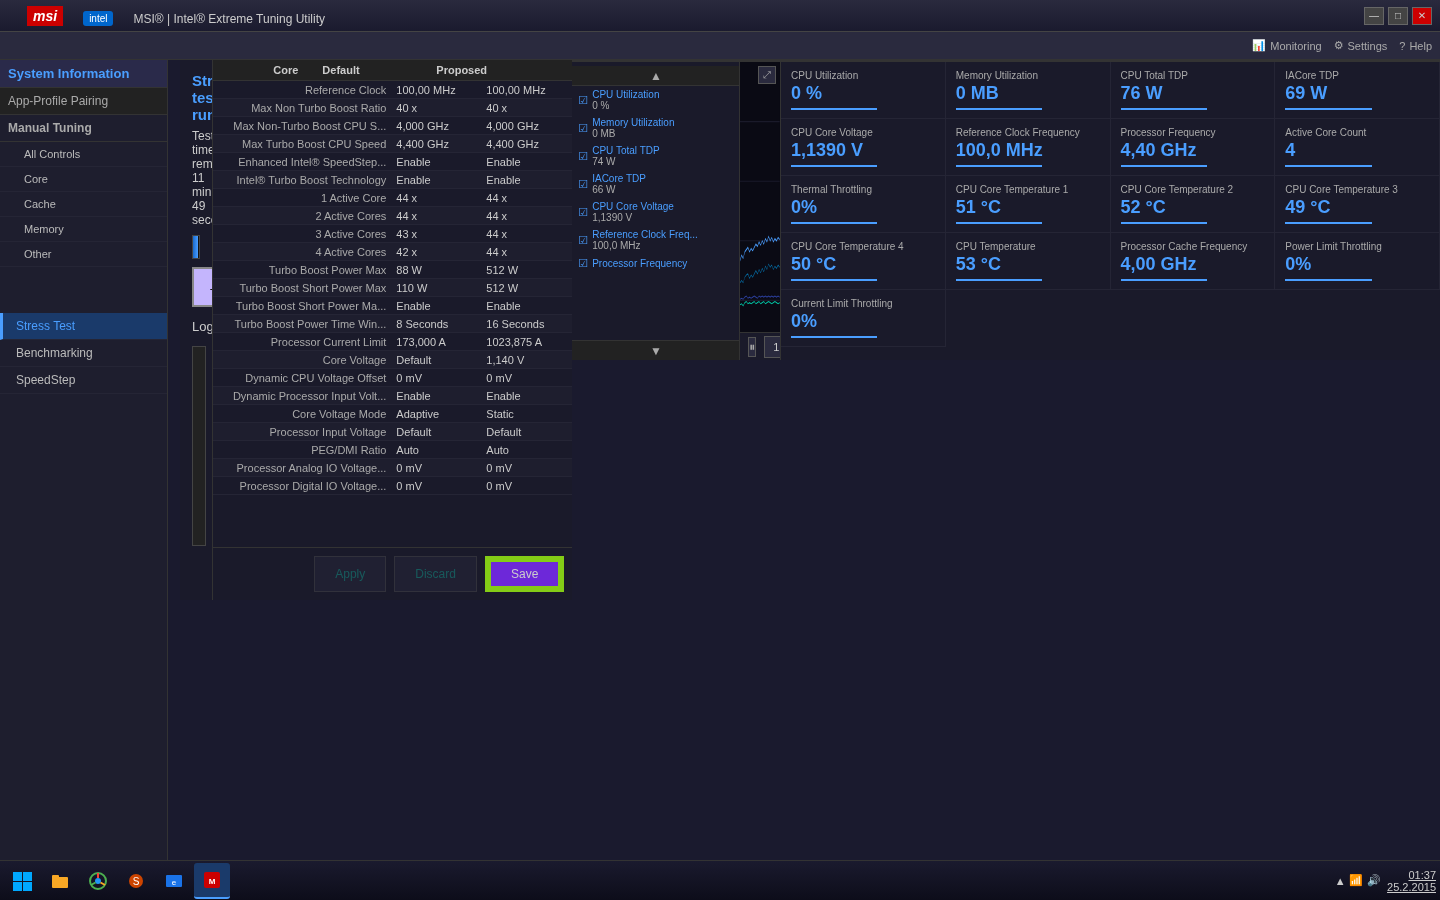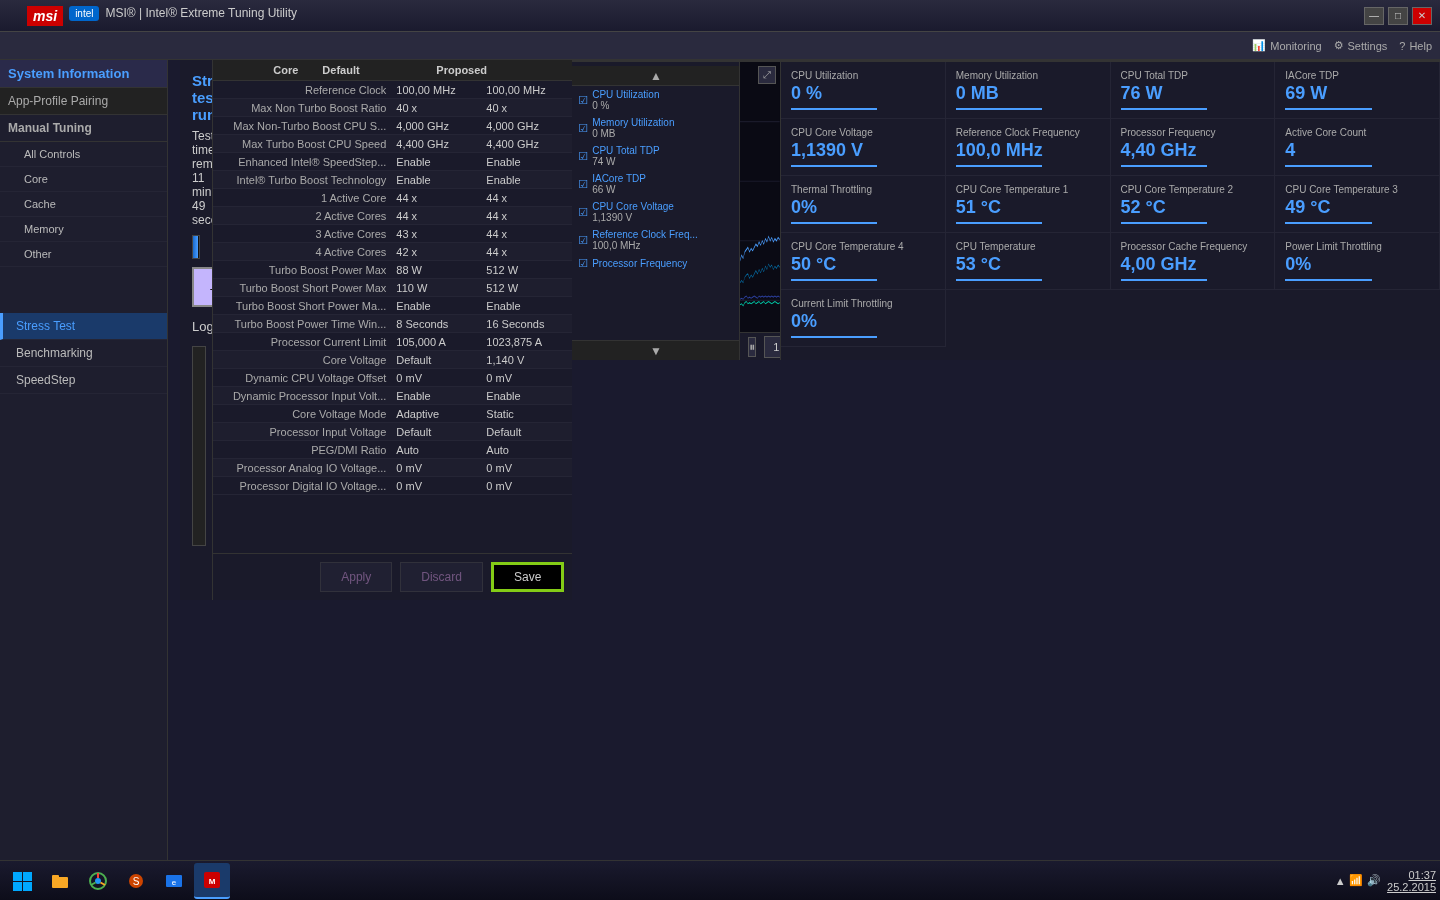--- a/index.html
+++ b/index.html
@@ -9,21 +9,21 @@
     .title-bar {
       height: 32px;
       background: linear-gradient(to bottom, #2a2a3e, #1a1a2e);
       display: flex;
       align-items: center;
       padding: 0 8px;
       border-bottom: 1px solid #444;
       justify-content: space-between;
     }
     .title-bar-left { display: flex; align-items: center; gap: 8px; }
-    .title-bar-logo { display: flex; align-items: flex-start; gap: 6px; padding-left: 19px; }
+    .title-bar-logo { display: flex; align-items: flex-end; gap: 20px; padding-left: 19px; }
     .msi-logo {
       background: #cc0000;
       color: white;
       font-weight: bold;
       font-size: 14px;
       padding: 2px 6px;
       font-style: italic;
     }
     .intel-badge {
       background: #0066cc;
@@ -213,27 +213,27 @@
       justify-content: flex-end;
       gap: 8px;
       padding: 8px;
       background: #1a1a2a;
       border-top: 1px solid #333;
     }
     .rp-btn {
       padding: 5px 20px;
       background: #2a2a3e;
       border: 1px solid #555;
-      color: #f0abfc;
+      color: #14b8a6;
       cursor: pointer;
       font-size: 12px;
     }
     .rp-btn.save {
-      background: #000000;
-      border: 3px solid #84cc16;
+      background: #6d28d9;
+      border: 6px solid #84cc16;
       color: #ccc;
     }
     .rp-btn:disabled { opacity: 0.4; cursor: default; }
 
     
     .bottom-area {
       height: 300px;
       background: #111;
       border-top: 2px solid #333;
       display: flex;
@@ -519,21 +519,21 @@
     <span class="rpt-default">Enable</span>
     <span class="rpt-proposed">Enable</span>
   </div>
             <div class="rpt-row">
     <span class="rpt-label">Turbo Boost Power Time Win...</span>
     <span class="rpt-default">8 Seconds</span>
     <span class="rpt-proposed">16 Seconds</span>
   </div>
             <div class="rpt-row">
     <span class="rpt-label">Processor Current Limit</span>
-    <span class="rpt-default">105,000 A</span>
+    <span class="rpt-default">173,000 A</span>
     <span class="rpt-proposed">1023,875 A</span>
   </div>
             <div class="rpt-row">
     <span class="rpt-label">Core Voltage</span>
     <span class="rpt-default">Default</span>
     <span class="rpt-proposed">1,140 V</span>
   </div>
             <div class="rpt-row">
     <span class="rpt-label">Dynamic CPU Voltage Offset</span>
     <span class="rpt-default">0 mV</span>

